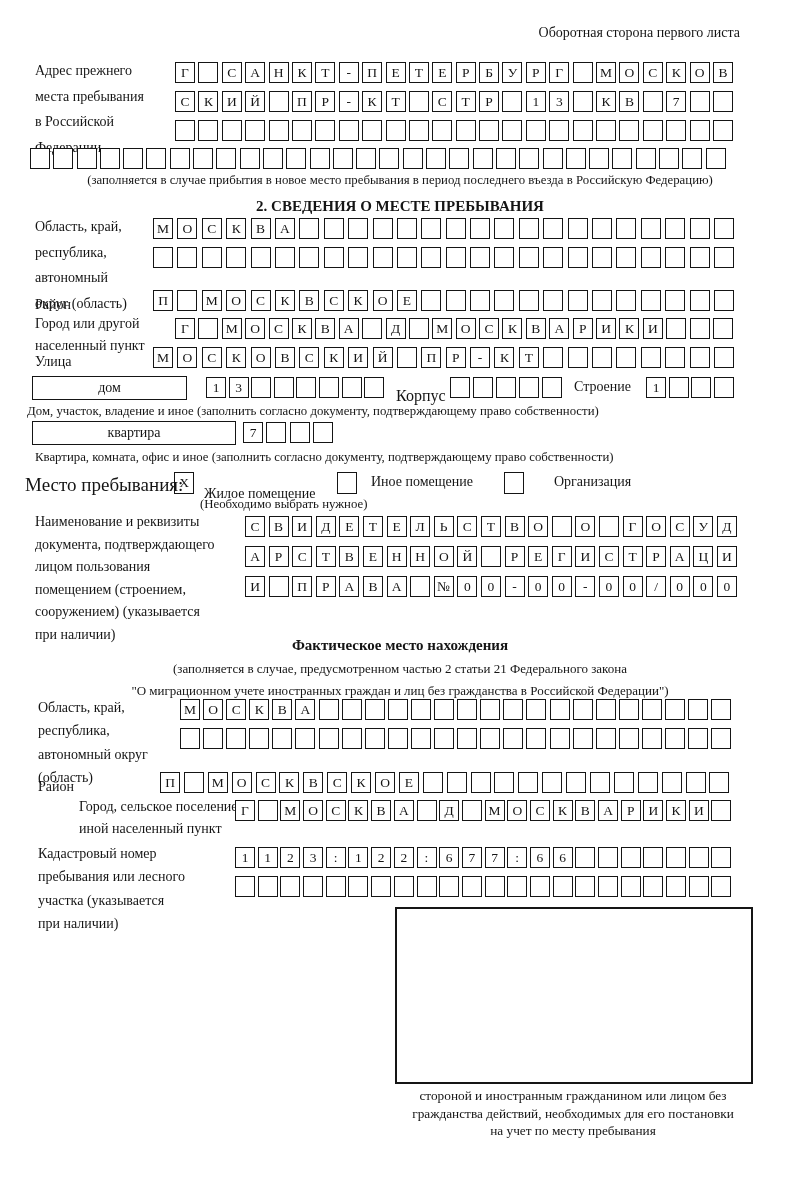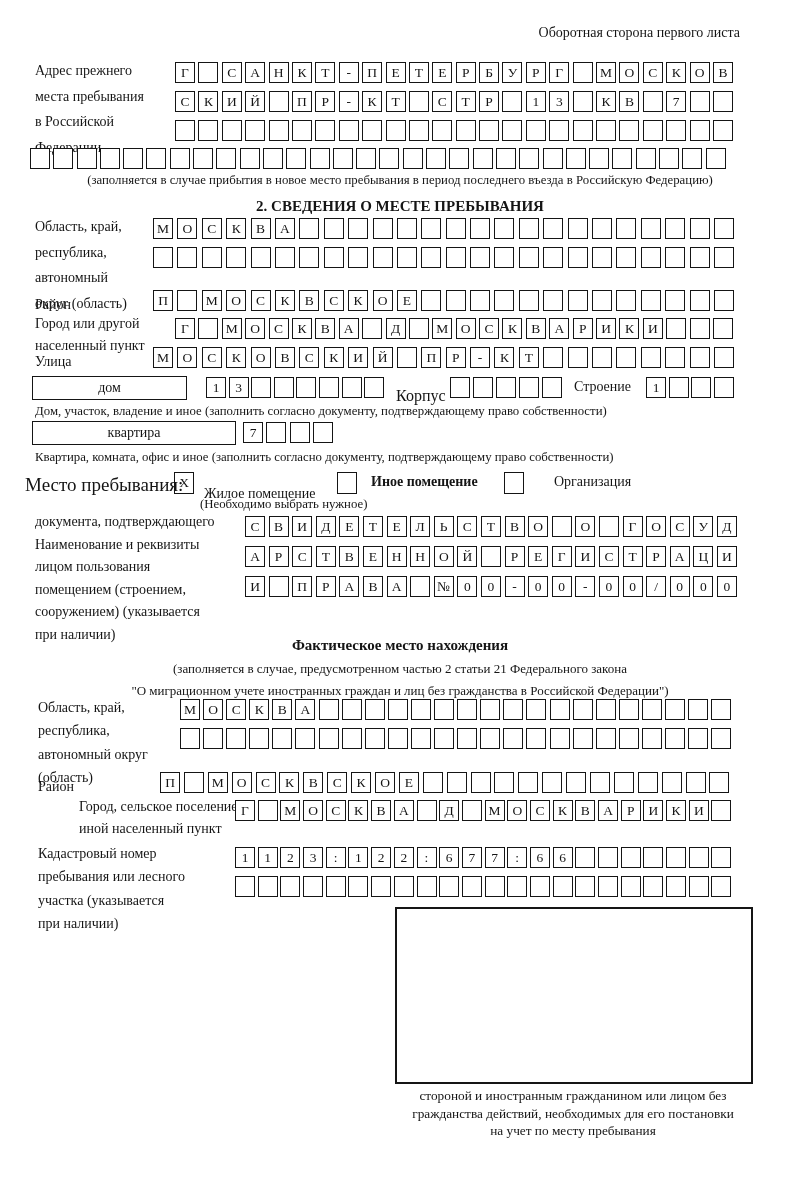--- a/index.html
+++ b/index.html
@@ -320,43 +320,43 @@
       <span class="cell"></span>
       <span class="cell"></span>
     </div>
   <div class="abs" style="left:574px;top:379px;font-size:14px;">Строение</div>
   <div class="cellrow gH" style="left:646px;top:377px;">
       <span class="cell">1</span>
       <span class="cell"></span>
       <span class="cell"></span>
       <span class="cell"></span>
     </div>
-  <div class="cap" style="left:35px;top:404px;">Дом, участок, владение и иное (заполнить согласно документу, подтверждающему право собственности)</div>
+  <div class="cap" style="left:27px;top:404px;">Дом, участок, владение и иное (заполнить согласно документу, подтверждающему право собственности)</div>
 
   <div class="fieldbox" style="left:32px;top:421px;width:202px;">квартира</div>
   <div class="cellrow gA" style="left:243px;top:422px;">
       <span class="cell">7</span>
       <span class="cell"></span>
       <span class="cell"></span>
       <span class="cell"></span>
     </div>
   <div class="cap" style="left:35px;top:450px;">Квартира, комната, офис и иное (заполнить согласно документу, подтверждающему право собственности)</div>
 
   <div class="abs" style="left:25px;top:474px;font-size:19px;">Место пребывания:</div>
   <div class="chk" style="left:174px;top:472px;">X</div>
   <div class="abs" style="left:204px;top:486px;font-size:14px;">Жилое помещение</div>
   <div class="chk" style="left:337px;top:472px;"></div>
-  <div class="abs" style="left:371px;top:474px;font-size:14px;font-weight:bold;">Иное помещение</div>
+  <div class="abs" style="left:371px;top:474px;font-size:14px;">Иное помещение</div>
   <div class="chk" style="left:504px;top:472px;"></div>
   <div class="abs" style="left:554px;top:474px;font-size:14px;">Организация</div>
   <div class="cap" style="left:200px;top:497px;width:250px;text-align:left;">(Необходимо выбрать нужное)</div>
 
   <div class="lbl lh225" style="left:35px;top:511px;">
+      <div class="line">Наименование и реквизиты</div>
       <div class="line">документа, подтверждающего</div>
-      <div class="line">Наименование и реквизиты</div>
       <div class="line">лицом пользования</div>
       <div class="line">помещением (строением,</div>
       <div class="line">сооружением) (указывается</div>
       <div class="line">при наличии)</div>
     </div>
   <div class="cellrow gC" style="left:245px;top:516px;">
       <span class="cell">С</span>
       <span class="cell">В</span>
       <span class="cell">И</span>
       <span class="cell">Д</span>

